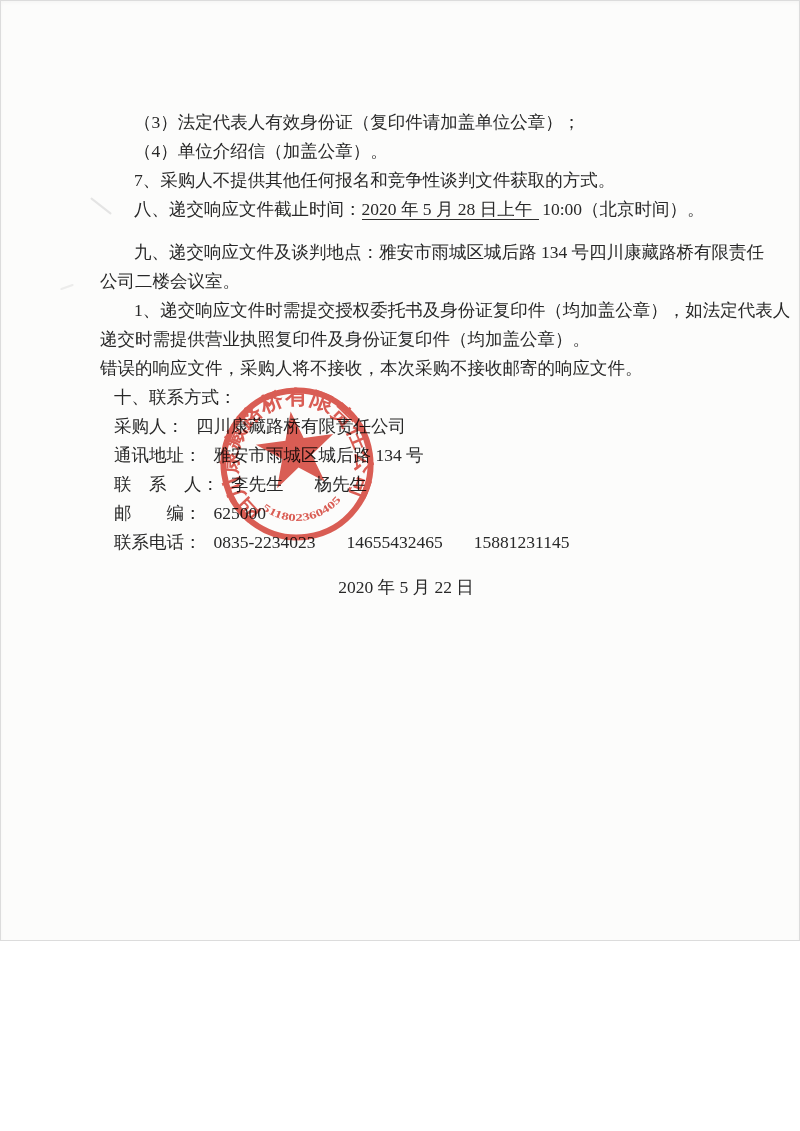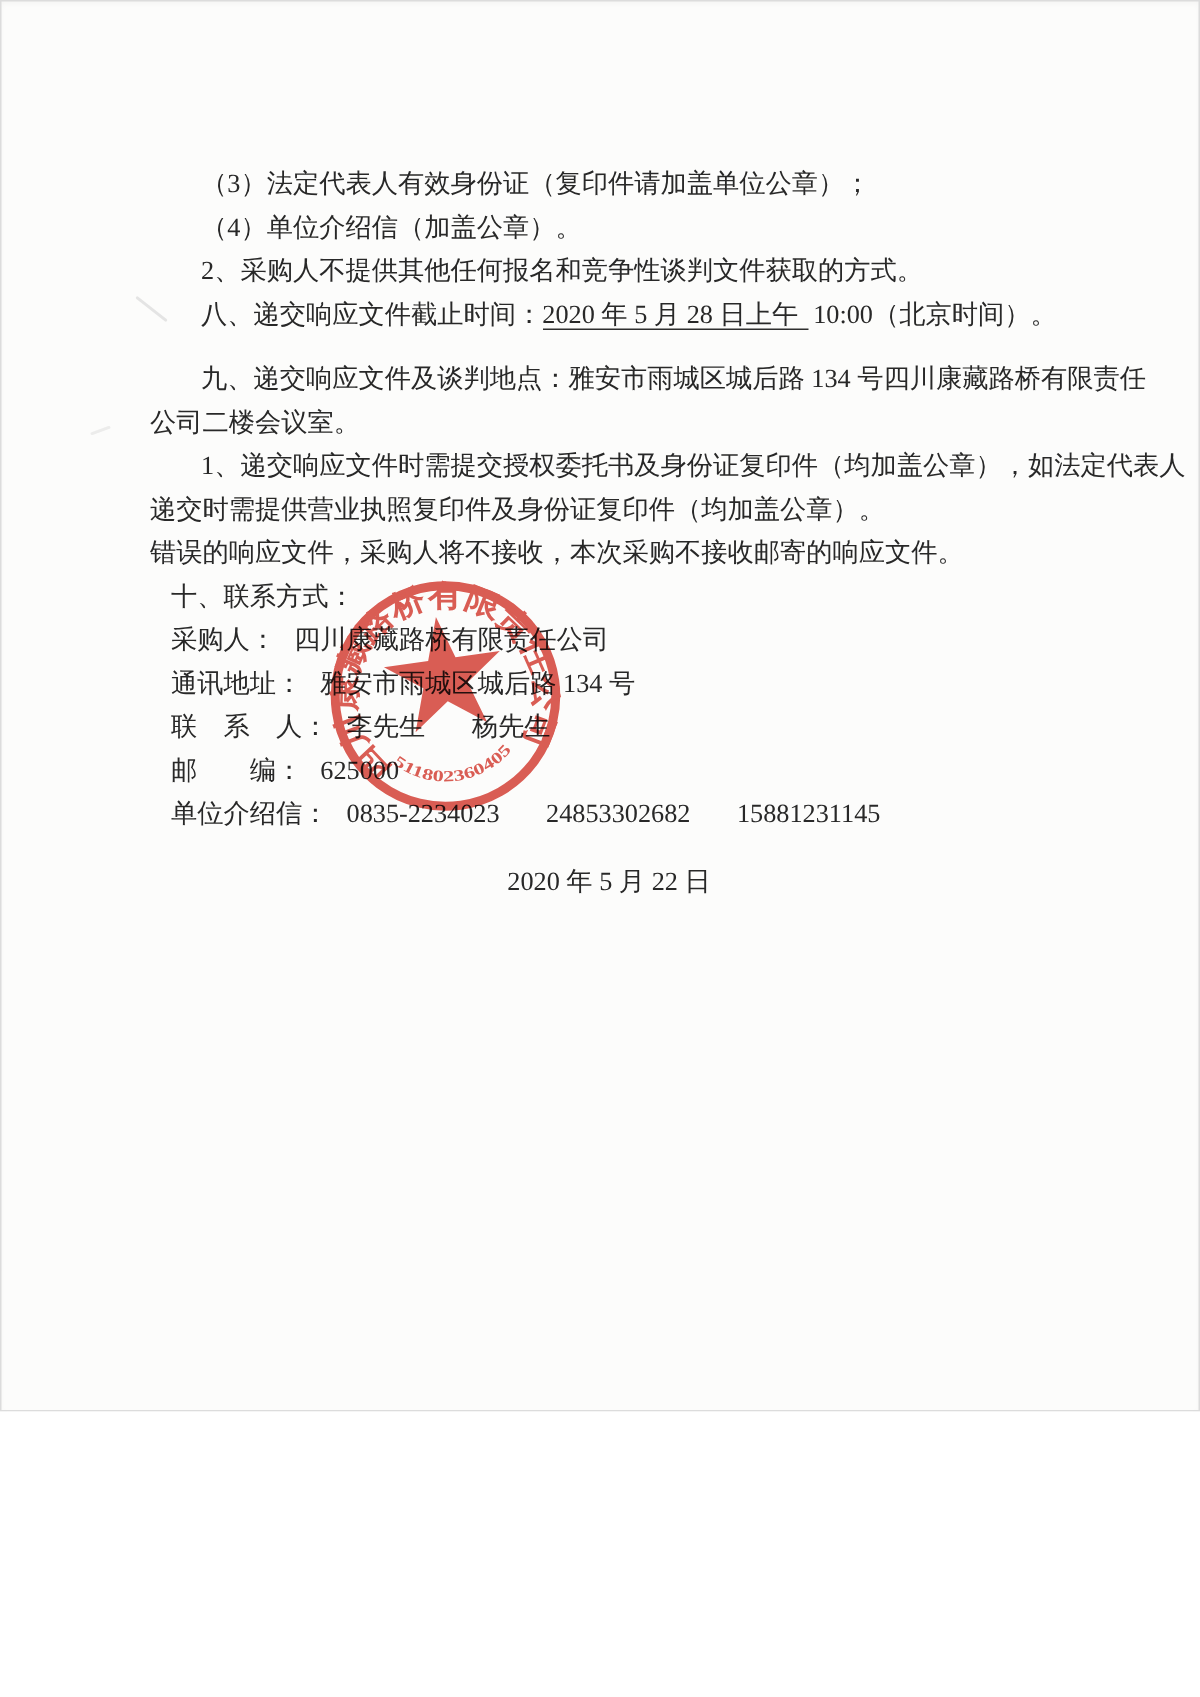--- a/index.html
+++ b/index.html
@@ -48,21 +48,21 @@
 
 <div class="page">
 
   <div class="smudge smudge-1"></div>
   <div class="smudge smudge-2"></div>
 
   <div class="content">
 
     <div class="line indent2">（3）法定代表人有效身份证（复印件请加盖单位公章）；</div>
     <div class="line indent2">（4）单位介绍信（加盖公章）。</div>
-    <div class="line indent2">2、采购人不提供其他任何报名和竞争性谈判文件获取的方式。</div>
+    <div class="line indent2">7、采购人不提供其他任何报名和竞争性谈判文件获取的方式。</div>
 
     <div class="line indent2">
       <span class="bold">八、递交响应文件截止时间：</span><span class="u">2020 年 5 月 28 日上午</span><span>10:00（北京时间）。</span>
     </div>
 
     <div class="line indent2 gap-top">
       <span class="bold">九、递交响应文件及谈判地点：</span><span>雅安市雨城区城后路 134 号四川康藏路桥有限责任</span>
     </div>
     <div class="line">公司二楼会议室。</div>
 
@@ -79,21 +79,21 @@
     <div class="line indent1 contact">
       <span>通讯地址：</span><span class="val">雅安市雨城区城后路 134 号</span>
     </div>
     <div class="line indent1 contact">
       <span>联　系　人：</span><span class="val">李先生</span><span class="val">杨先生</span>
     </div>
     <div class="line indent1 contact">
       <span>邮　　编：</span><span class="val">625000</span>
     </div>
     <div class="line indent1 contact">
-      <span>单位介绍信：</span><span class="val">0835-2234023</span><span class="val">24853302682</span><span class="val">15881231145</span>
+      <span>联系电话：</span><span class="val">0835-2234023</span><span class="val">14655432465</span><span class="val">15881231145</span>
     </div>
 
     <div class="line date-line">2020 年 5 月 22 日</div>
   </div>
 
   <svg class="seal" width="170" height="170" viewBox="0 0 170 170" aria-hidden="true">
     <g transform="rotate(-8 85 85)">
       <circle cx="85" cy="85" r="73.5" fill="none" stroke="#d8473d" stroke-width="6"></circle>
       <path id="sealTopArc" d="M44.9,129.6 A60,60 0 1 1 125.1,129.6" fill="none"></path>
       <path id="sealBottomArc" d="M42,122.4 A57,57 0 0 0 128,122.4" fill="none"></path>

